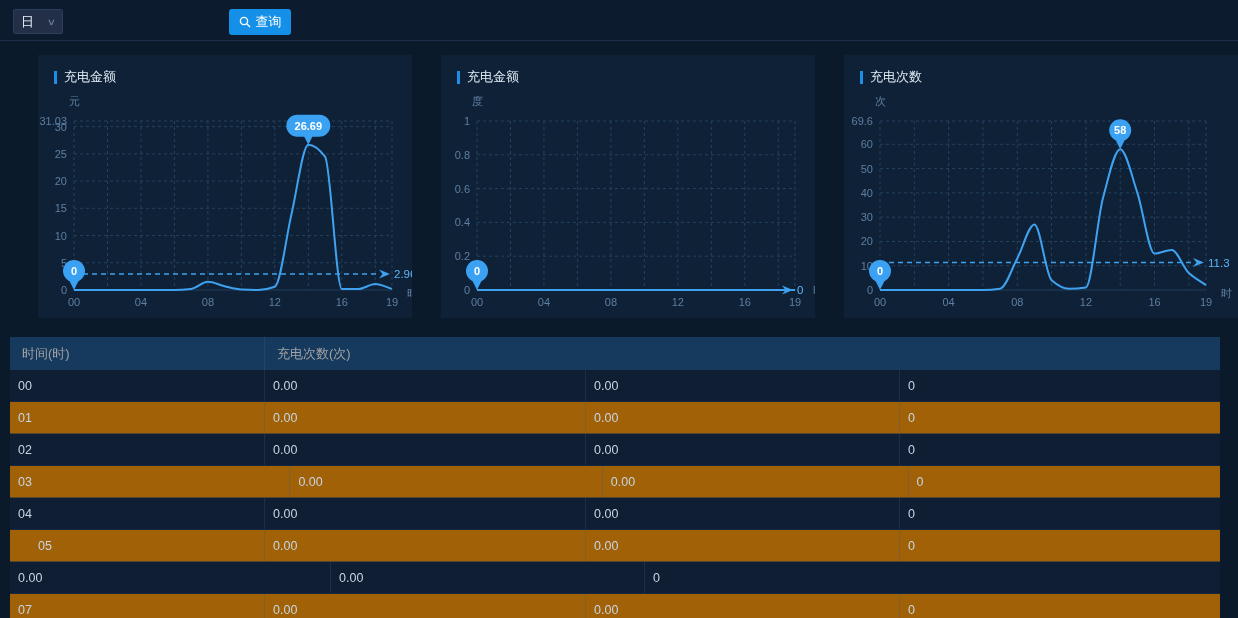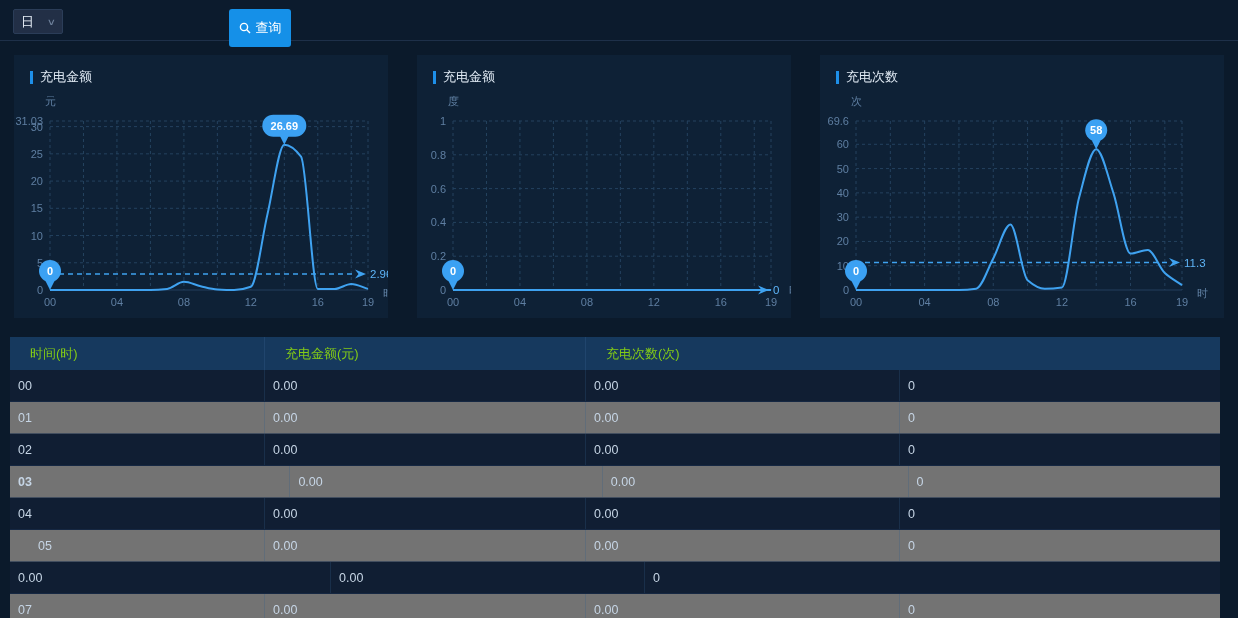--- a/index.html
+++ b/index.html
@@ -18,43 +18,43 @@
     font-size:13px;color:#EAF1F9;cursor:pointer;
   }
   .chev{color:#6F829C;font-size:9px;transform:scaleX(1.4);}
   .dateinput{
     position:absolute;left:66px;top:9px;width:147px;height:25px;box-sizing:border-box;
     background:#0D1C30;border:1px solid #2B3D58;border-radius:2px;
     display:flex;align-items:center;justify-content:space-between;padding:0 9px;
     font-size:13px;color:#C9D8E8;cursor:pointer;
   }
   .btn{
-    position:absolute;left:229px;top:9px;width:62px;height:38px;
+    position:absolute;left:229px;top:9px;width:62px;height:26px;
     background:#1590E8;border-radius:3px;color:#FFFFFF;font-size:13px;
     display:flex;align-items:center;justify-content:center;gap:5px;cursor:pointer;
   }
   
-  .panel{position:absolute;top:55px;height:263px;background:#0E2136;}
+  .panel{position:absolute;top:55px;height:263px;background:#0E2136;margin-left:24px;}
   #panel0{left:14px;width:374px;}
   #panel1{left:417px;width:374px;}
   #panel2{left:820px;width:404px;}
   .ptitle{position:absolute;left:16px;top:13px;display:flex;align-items:center;gap:7px;font-size:13px;color:#E0EAF4;z-index:2;}
   .tbar{width:3px;height:13px;background:#1E8FE8;}
   svg.chart{position:absolute;left:0;top:0;}
   
   .table{position:absolute;left:10px;top:337px;width:1210px;}
   .thead{display:flex;height:33px;background:#16395E;}
   .th{
-    font-size:13px;color:#84cc16;display:flex;align-items:center;
-    padding-left:20px;box-sizing:border-box;border-right:1px solid rgba(52,92,138,.35);
+    font-size:13px;color:#a3a3a3;display:flex;align-items:center;
+    padding-left:12px;box-sizing:border-box;border-right:1px solid rgba(52,92,138,.35);
   }
   .th:last-child{border-right:none;text-align:center;}
   .tr{display:flex;height:31px;border-bottom:1px solid rgba(26,48,79,.55);}
   .tr.dark{background:#101E33;}
-  .tr.light{background:#737373;}
+  .tr.light{background:#a16207;}
   .td{
     font-size:12.5px;color:#C6D5E5;display:flex;align-items:center;
     padding-left:8px;box-sizing:border-box;border-right:1px solid rgba(52,92,138,.28);
   }
   .td:last-child{border-right:none;}
 </style>
 </head>
 <body>
 
 <div class="topbar">
@@ -245,21 +245,20 @@
         <path d="M271.7105263157895,85.16666666666666 L276.2105263157895,94.16666666666666 L280.7105263157895,85.16666666666666 Z" fill="#3BA1F3"></path>
         <circle cx="276.2105263157895" cy="75.16666666666666" r="11" fill="#3BA1F3"></circle>
         <text x="276.2105263157895" y="79.16666666666666" text-anchor="middle" font-size="11" font-weight="bold" fill="#FFFFFF">58</text>
       </g>
     </svg>
   </div>
 
 <div class="table">
   <div class="thead">
       <div class="th" style="width: 255px;">时间(时)</div>
-      <div class="th" style="width: 321px;">充电金额(元)</div>
       <div class="th" style="width: 320px;">充电次数(次)</div>
     </div>
   <div class="tbody">
       <div class="tr dark">
         <div class="td" style="width: 255px;">00</div>
         <div class="td" style="width: 321px;">0.00</div>
         <div class="td" style="width: 314px;">0.00</div>
         <div class="td" style="width: 320px;">0</div>
       </div>
       <div class="tr light">
@@ -268,21 +267,21 @@
         <div class="td" style="width: 314px;">0.00</div>
         <div class="td" style="width: 320px;">0</div>
       </div>
       <div class="tr dark">
         <div class="td" style="width: 255px;">02</div>
         <div class="td" style="width: 321px;">0.00</div>
         <div class="td" style="width: 314px;">0.00</div>
         <div class="td" style="width: 320px;">0</div>
       </div>
       <div class="tr light">
-        <div class="td" style="width: 288px; font-weight: bold;">03</div>
+        <div class="td" style="width: 288px;">03</div>
         <div class="td" style="width: 321px;">0.00</div>
         <div class="td" style="width: 314px;">0.00</div>
         <div class="td" style="width: 320px;">0</div>
       </div>
       <div class="tr dark">
         <div class="td" style="width: 255px;">04</div>
         <div class="td" style="width: 321px;">0.00</div>
         <div class="td" style="width: 314px;">0.00</div>
         <div class="td" style="width: 320px;">0</div>
       </div>

